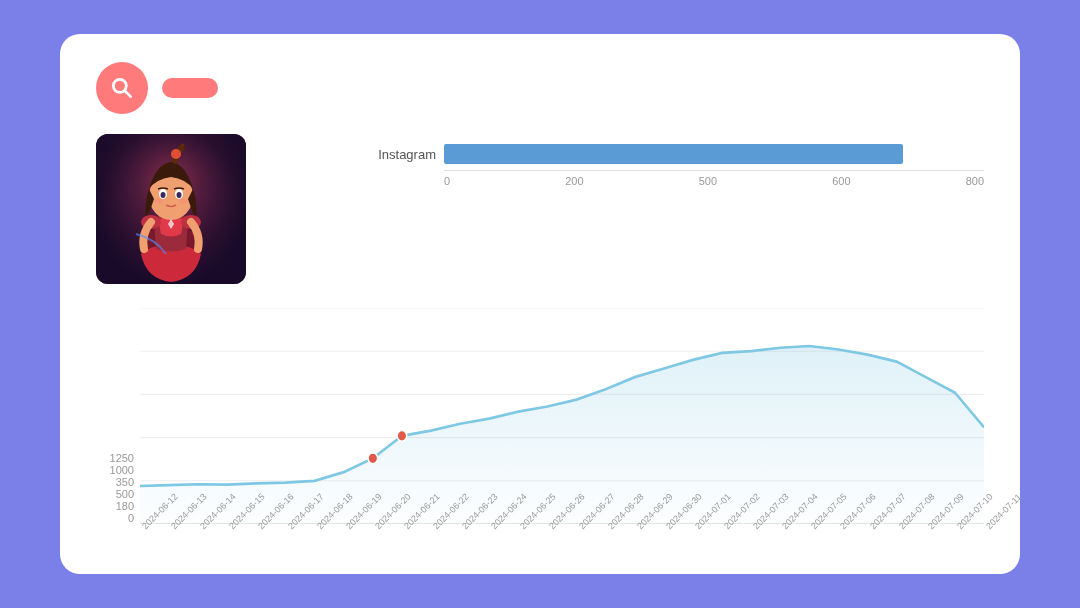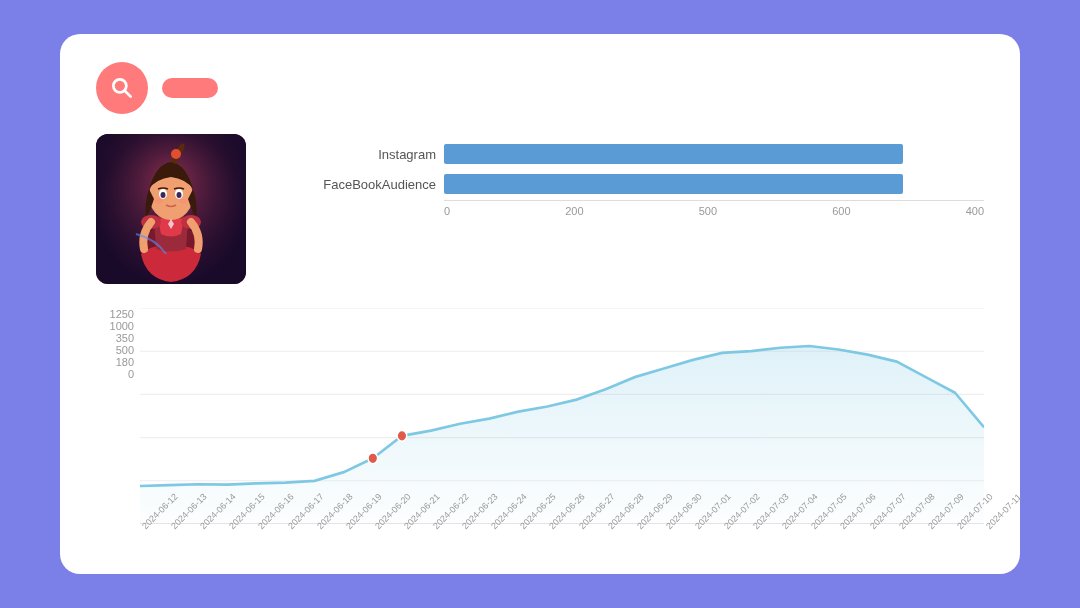--- a/index.html
+++ b/index.html
@@ -144,21 +144,21 @@
       height: 100%;
       position: relative;
     }
     .y-axis-labels {
       position: absolute;
       left: 0;
       top: 0;
       bottom: 30px;
       display: flex;
       flex-direction: column;
-      justify-content: flex-start;
+      justify-content: flex-end;
       align-items: flex-end;
       width: 38px;
     }
     .y-label {
       font-size: 11px;
       color: #999;
     }
     .chart-area {
       position: absolute;
       left: 44px;
@@ -266,34 +266,28 @@
     </div>
 
     <div class="bar-chart-container">
       <div class="bar-chart" id="bar-chart">
           <div class="bar-row">
             <div class="bar-label">Instagram</div>
             <div class="bar-track">
               <div class="bar-fill" style="width: 85%; background: rgb(91, 155, 213);"></div>
             </div>
           </div>
-          <div class="bar-row">
-            <div class="bar-label">FaceBookAudience</div>
-            <div class="bar-track">
-              <div class="bar-fill" style="width: 85%; background: rgb(91, 155, 213);"></div>
-            </div>
-          </div>
         </div>
       <div class="bar-axis">
         <div class="axis-ticks" id="axis-ticks">
             <span class="axis-tick">0</span>
             <span class="axis-tick">200</span>
             <span class="axis-tick">500</span>
             <span class="axis-tick">600</span>
-            <span class="axis-tick">400</span>
+            <span class="axis-tick">800</span>
           </div>
       </div>
     </div>
   </div>
 
   <div class="line-chart-section">
     <div class="line-chart-wrapper">
       <div class="y-axis-labels" id="y-axis-labels">
           <div class="y-label">1250</div>
           <div class="y-label">1000</div>

